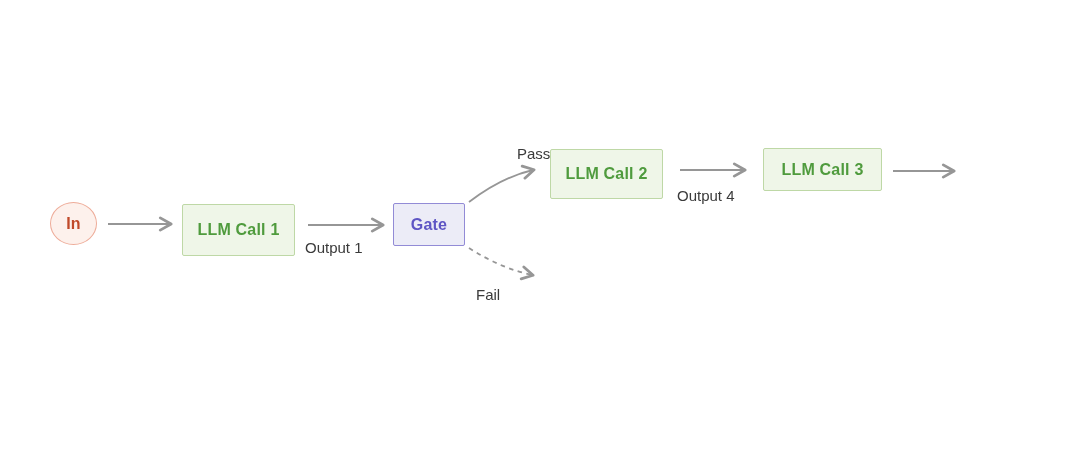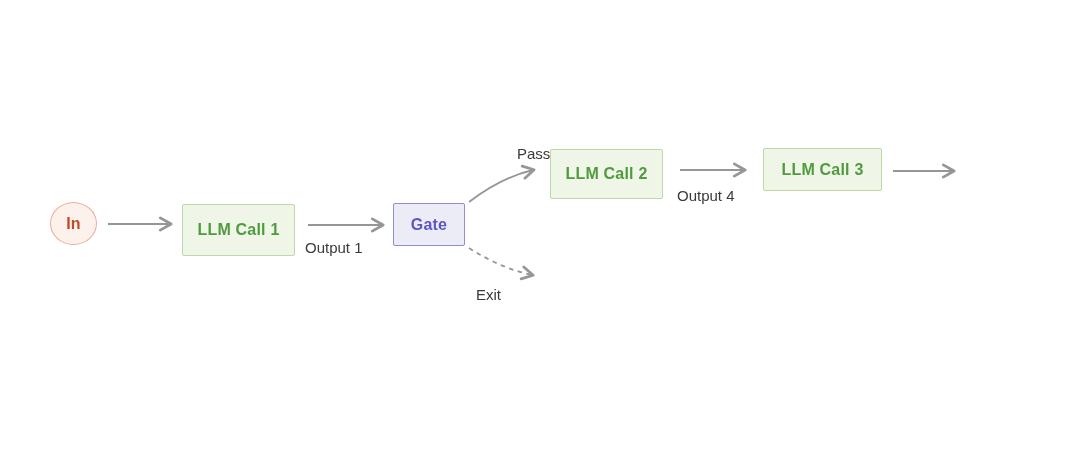--- a/index.html
+++ b/index.html
@@ -84,16 +84,16 @@
   </div>
 
   <div class="node process" style="left:763px; top:148px; width:119px; height:43px;">
     <span>LLM Call 3</span>
   </div>
 
 
 
   <div class="edge-label" style="left:305px; top:239px;text-align:right;">Output 1</div>
   <div class="edge-label" style="left:477px; top:145px;margin-left:40px;">Pass</div>
-  <div class="edge-label" style="left:476px; top:286px;">Exit</div>
+  <div class="edge-label" style="left:476px; top:286px;">Fail</div>
   <div class="edge-label" style="left:677px; top:187px;">Output 4</div>
 
 </div>
 
 </body></html>

